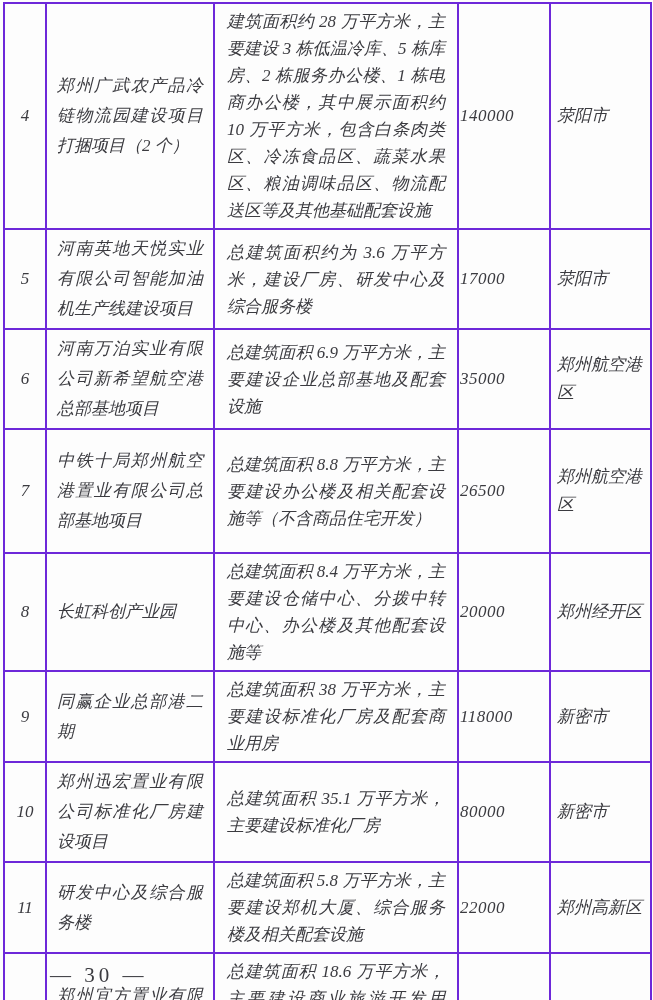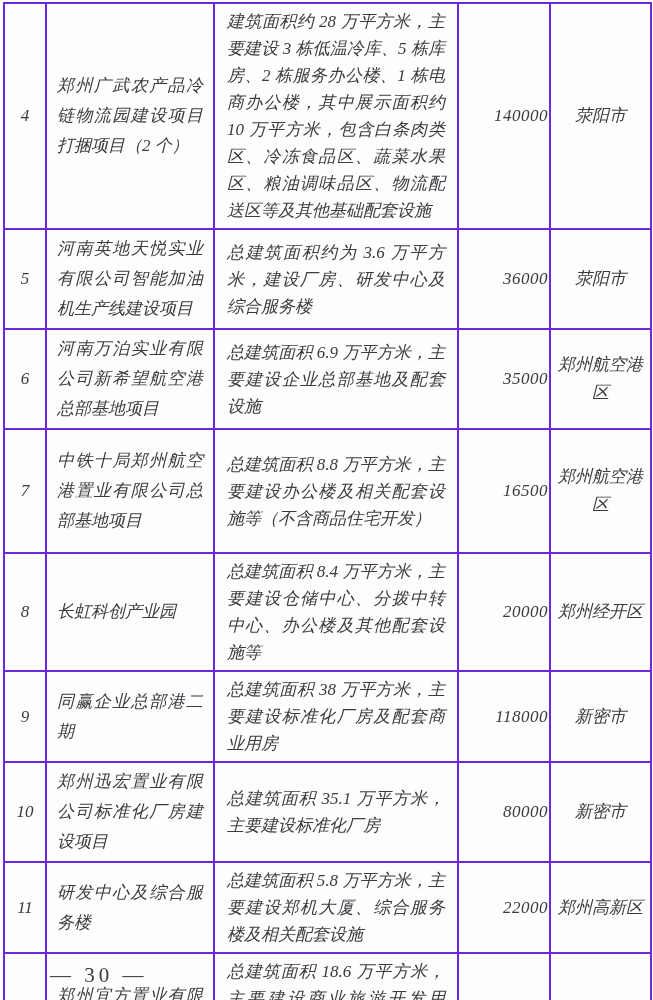--- a/index.html
+++ b/index.html
@@ -41,26 +41,25 @@
     padding: 4px 10px;
     line-height: 30px;
     border-radius: 7px;
   }
   td.cell-desc {
     text-align: justify;
     padding: 4px 12px;
     line-height: 27px;
   }
   td.cell-value {
-    text-align: right;
+    text-align: left;
     font-size: 18px;
     letter-spacing: 0.5px;
   }
   td.cell-loc {
-    text-align: center;
     padding: 20px 6px;
     line-height: 28px;
   }
   .footer {
     position: absolute;
     left: 14px;
     top: 963px;
     font-size: 21px;
     letter-spacing: 4px;
     color: #3b3b40;
@@ -84,35 +83,35 @@
         <td class="cell-no">4</td>
         <td class="cell-name">郑州广武农产品冷链物流园建设项目打捆项目（2 个）</td>
         <td class="cell-desc">建筑面积约 28 万平方米，主要建设 3 栋低温冷库、5 栋库房、2 栋服务办公楼、1 栋电商办公楼，其中展示面积约 10 万平方米，包含白条肉类区、冷冻食品区、蔬菜水果区、粮油调味品区、物流配送区等及其他基础配套设施</td>
         <td class="cell-value">140000</td>
         <td class="cell-loc">荥阳市</td>
       </tr>
       <tr style="height:88px;">
         <td class="cell-no">5</td>
         <td class="cell-name">河南英地天悦实业有限公司智能加油机生产线建设项目</td>
         <td class="cell-desc">总建筑面积约为 3.6 万平方米，建设厂房、研发中心及综合服务楼</td>
-        <td class="cell-value">36000</td>
+        <td class="cell-value">17000</td>
         <td class="cell-loc">荥阳市</td>
       </tr>
       <tr style="height:89px;">
         <td class="cell-no">6</td>
         <td class="cell-name">河南万泊实业有限公司新希望航空港总部基地项目</td>
         <td class="cell-desc">总建筑面积 6.9 万平方米，主要建设企业总部基地及配套设施</td>
         <td class="cell-value">35000</td>
         <td class="cell-loc">郑州航空港区</td>
       </tr>
       <tr style="height:124px;">
         <td class="cell-no">7</td>
         <td class="cell-name">中铁十局郑州航空港置业有限公司总部基地项目</td>
         <td class="cell-desc">总建筑面积 8.8 万平方米，主要建设办公楼及相关配套设施等（不含商品住宅开发）</td>
-        <td class="cell-value">16500</td>
+        <td class="cell-value">26500</td>
         <td class="cell-loc">郑州航空港区</td>
       </tr>
       <tr style="height:113px;">
         <td class="cell-no">8</td>
         <td class="cell-name">长虹科创产业园</td>
         <td class="cell-desc">总建筑面积 8.4 万平方米，主要建设仓储中心、分拨中转中心、办公楼及其他配套设施等</td>
         <td class="cell-value">20000</td>
         <td class="cell-loc">郑州经开区</td>
       </tr>
       <tr style="height:66px;">

